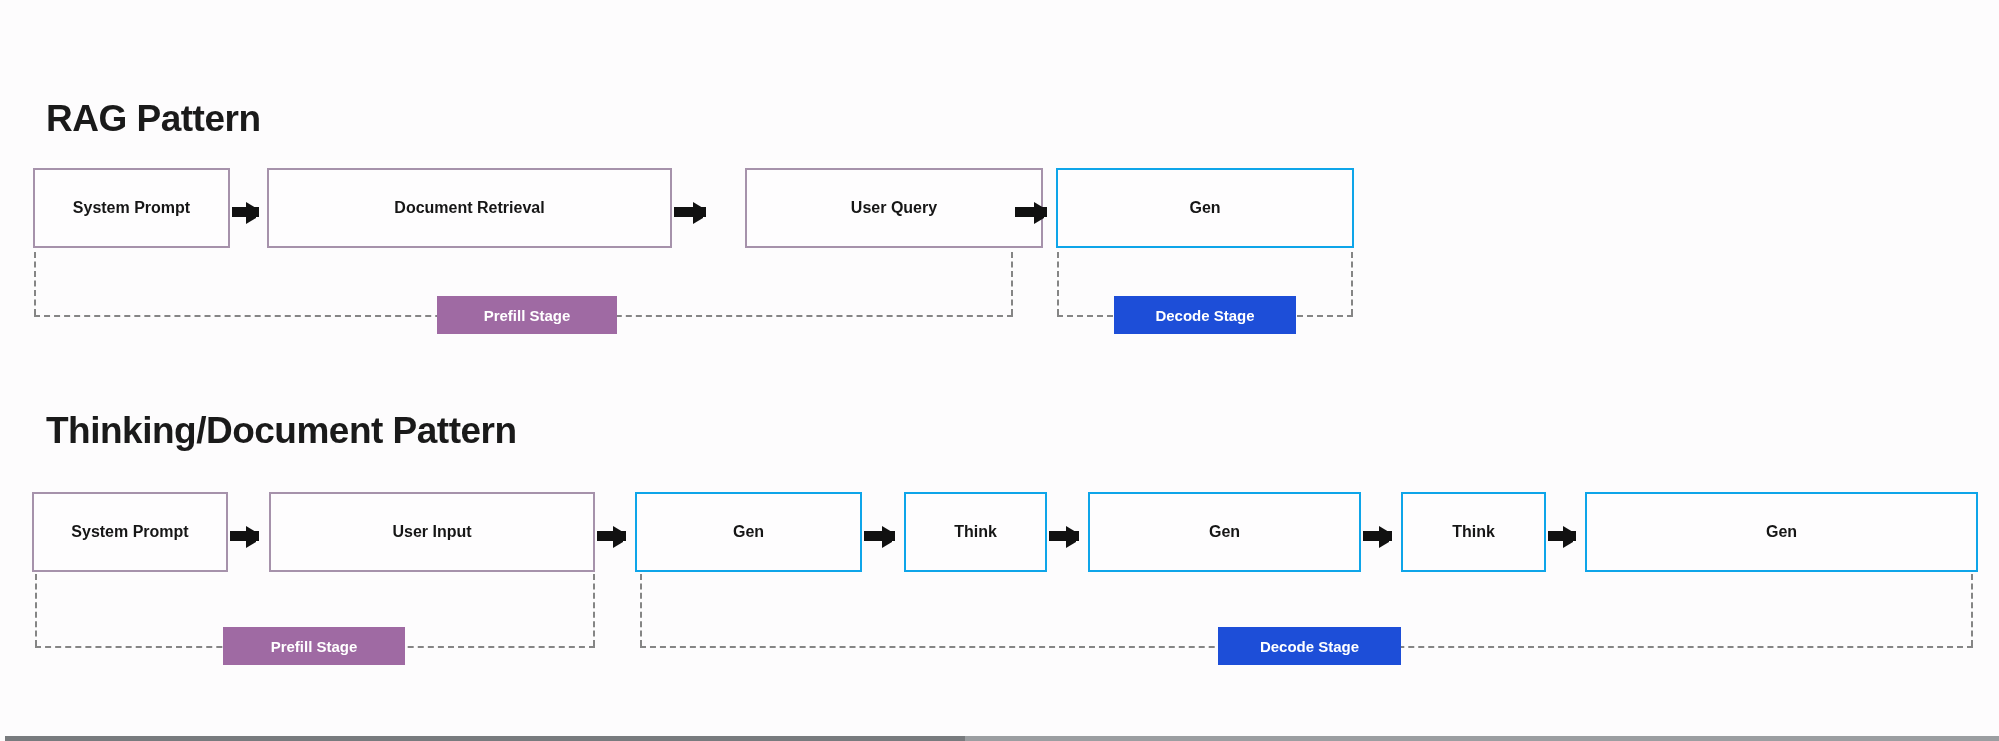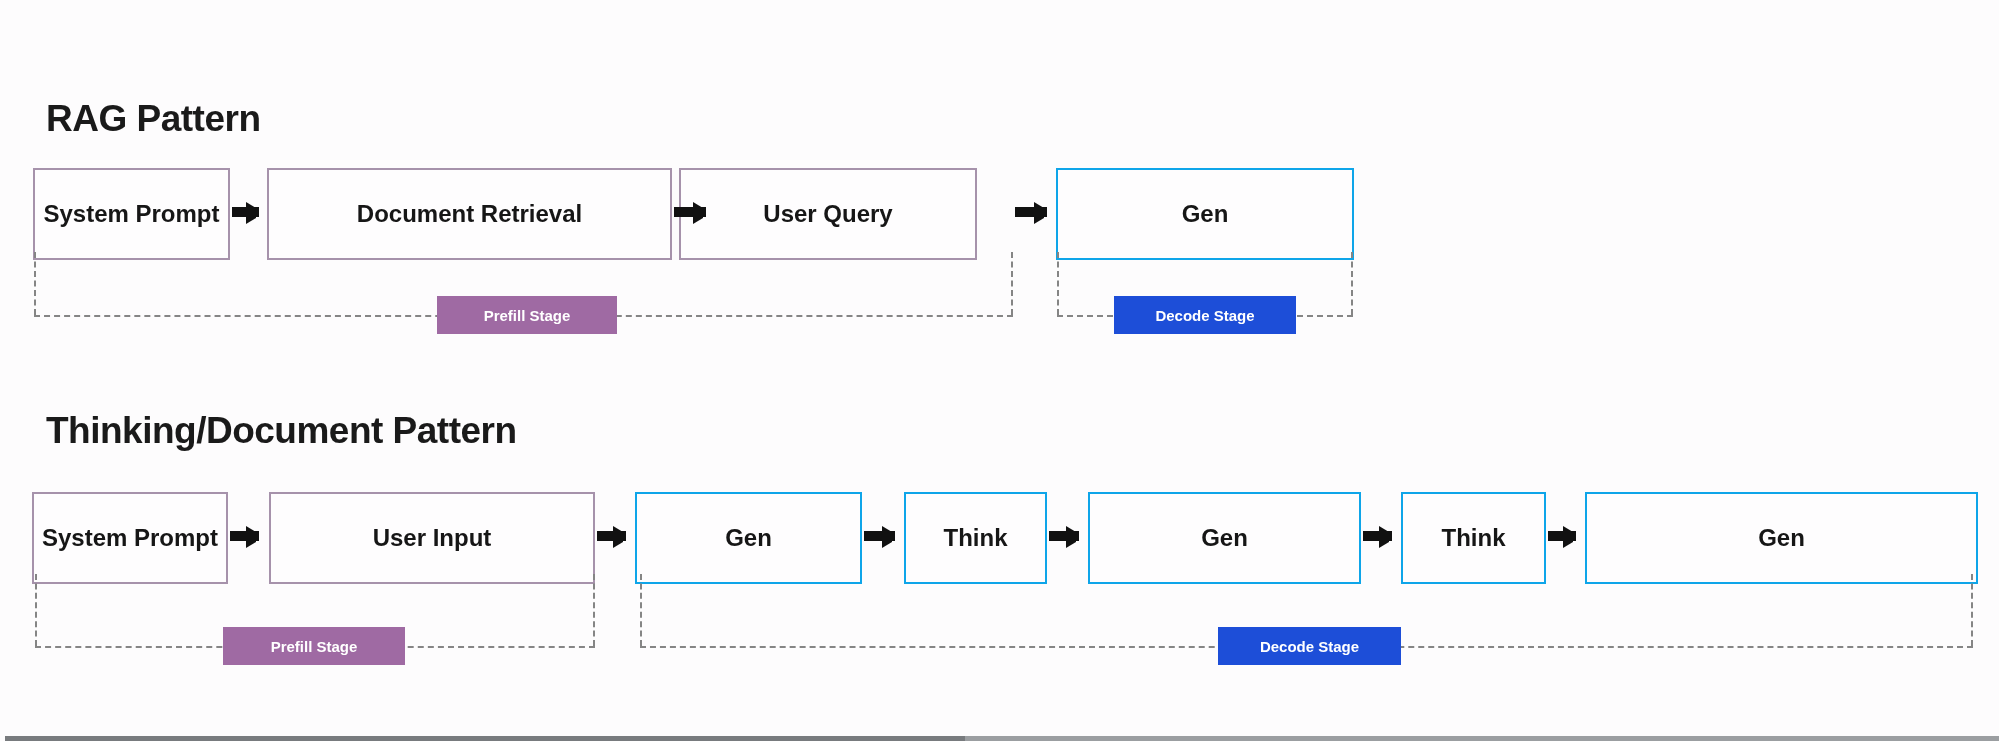--- a/index.html
+++ b/index.html
@@ -14,26 +14,26 @@
   .diagram-title {
     position: absolute;
     font-size: 37px;
     font-weight: 800;
     color: #1a1a1a;
     letter-spacing: -0.5px;
     white-space: nowrap;
   }
   .node {
     position: absolute;
-    height: 92px;
+    height: 80px;
     background: #fefdfe;
     display: flex;
     align-items: center;
     justify-content: center;
-    font-size: 24px;
+    font-size: 16px;
     font-weight: 700;
     color: #161616;
     white-space: nowrap;
   }
   .node.light { border: 2px solid #a692ab; }
   .node.dark  { border: 2px solid #0ea5e9; }
   .arrow { position: absolute; height: 12px; }
   .arrow .shaft {
     position: absolute;
     left: 0; right: 7px; top: 5px;
@@ -87,21 +87,21 @@
 </style>
 </head>
 <body>
 
 <div class="stage-canvas">
 
   <div class="diagram-title" style="left:36px; top:88px;">RAG Pattern</div>
 
   <div class="node light" style="left:28px;  top:163px; width:197px;">System Prompt</div>
   <div class="node light" style="left:262px; top:163px; width:405px;">Document Retrieval</div>
-  <div class="node light" style="left:674px; top:163px; width:298px;">User Query</div>
+  <div class="node light" style="left:740px; top:163px; width:298px;">User Query</div>
   <div class="node dark" style="left:1051px; top:163px; width:298px;">Gen</div>
 
   <div class="arrow" style="left:227px; top:197px; width:34px;">
     <span class="shaft"></span>
     <span class="head"></span>
   </div>
   <div class="arrow" style="left:669px; top:197px; width:39px;">
     <span class="shaft"></span>
     <span class="head"></span>
   </div>

